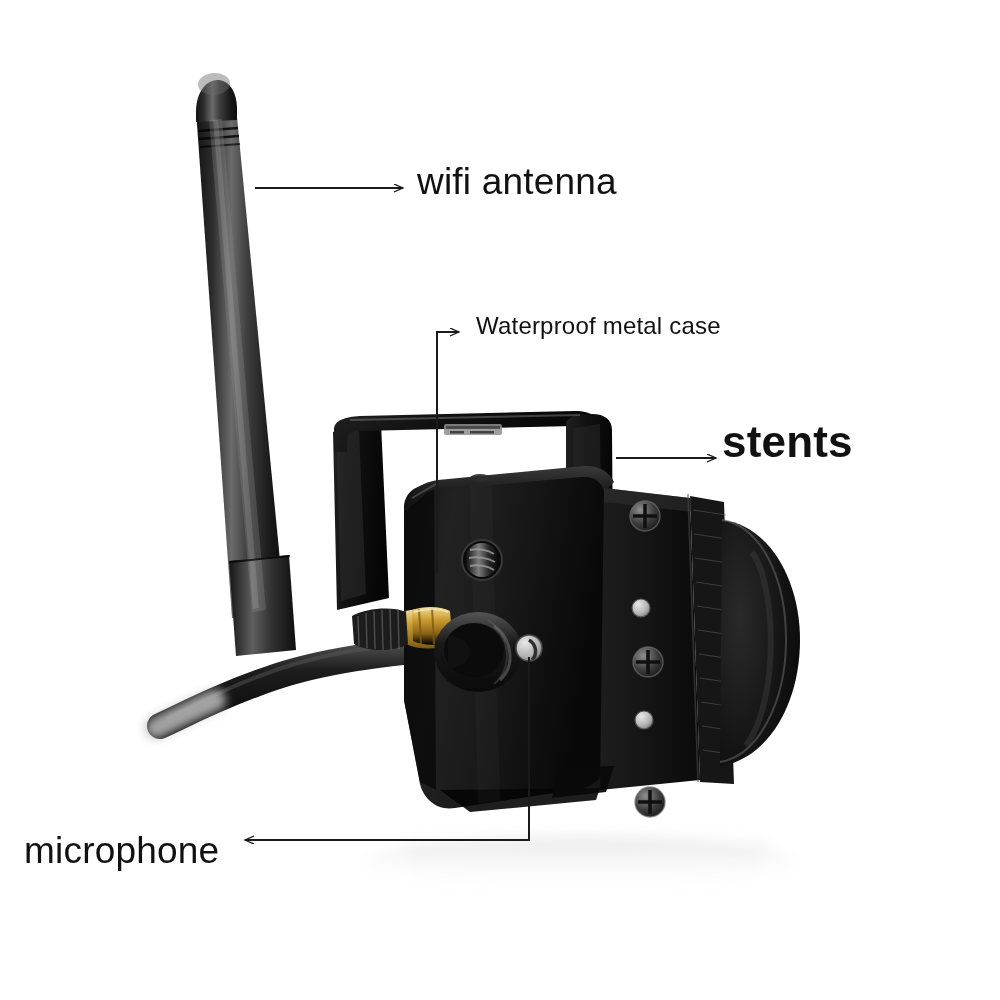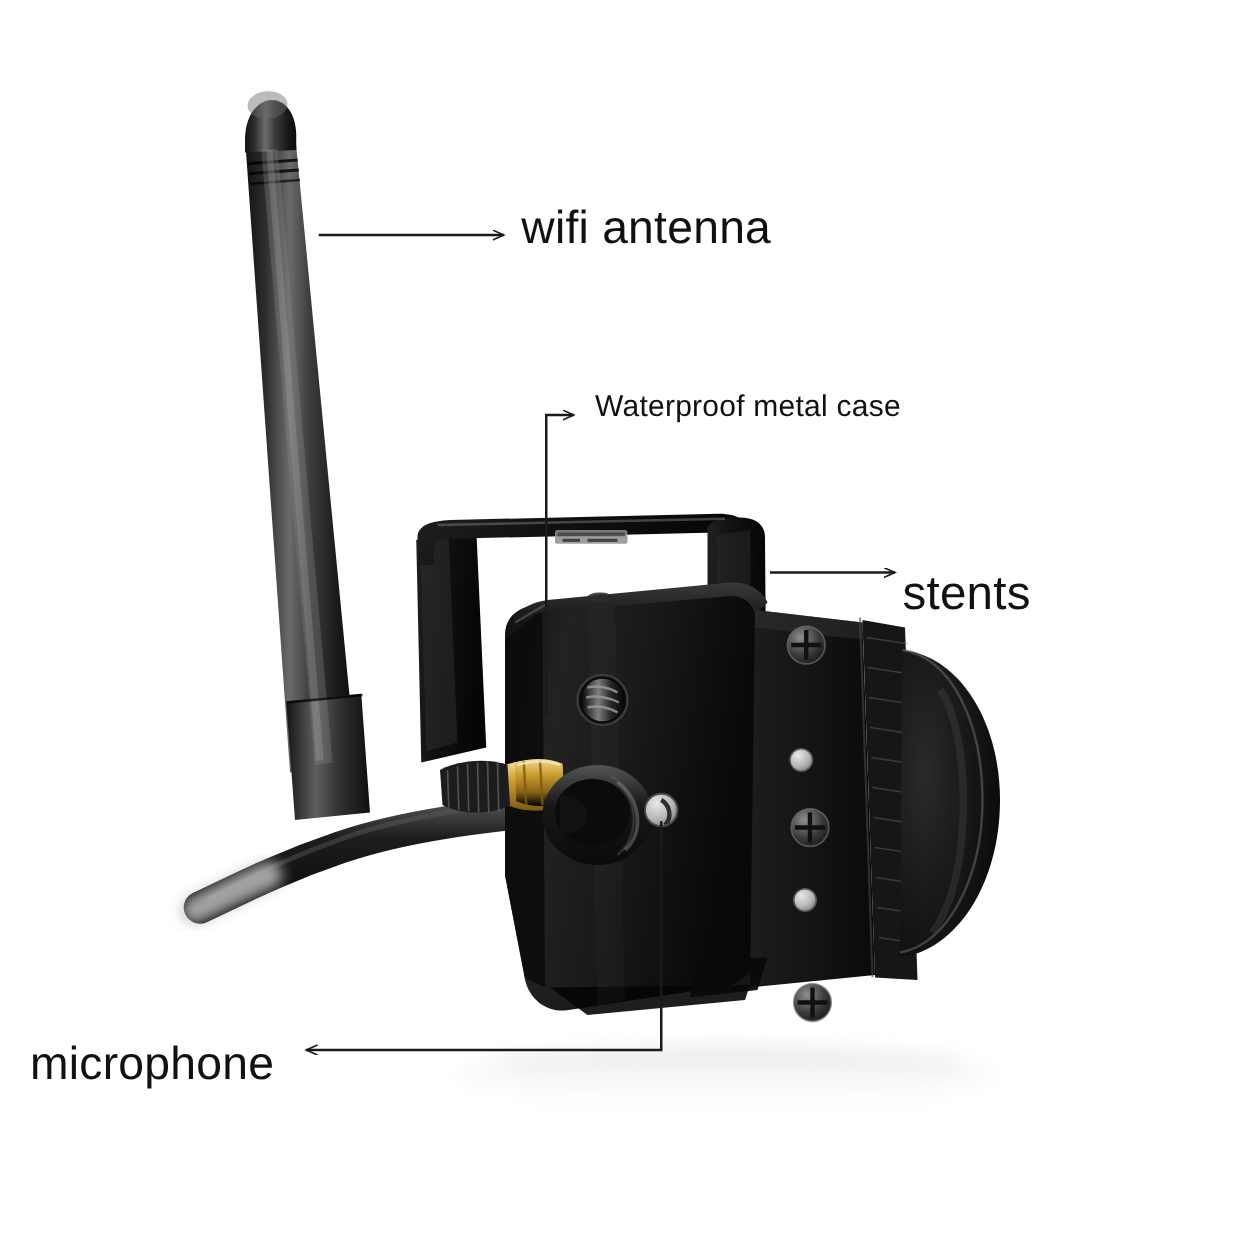--- a/index.html
+++ b/index.html
@@ -15,21 +15,21 @@
   .lbl{
     position:absolute;
     color:#111111;
     white-space:nowrap;
     line-height:1;
     font-weight:400;
     letter-spacing:0.2px;
   }
   #lbl-wifi{left:417px;top:163px;font-size:37px;}
   #lbl-case{left:440px;top:314px;font-size:24px;margin-left:36px;}
-  #lbl-stents{left:722px;top:456px;font-size:38px;}
+  #lbl-stents{left:722px;top:420px;font-size:44px;font-weight:bold;}
   #lbl-mic{left:24px;top:816px;font-size:37px;margin-top:16px;}
   svg.layer{position:absolute;left:0;top:0;width:1000px;height:1000px;}
   svg.layer.leaders{pointer-events:none;}
 </style>
 </head>
 <body>
 
 <div id="stage">
 
   <svg class="layer" id="photo" viewBox="0 0 1000 1000">

